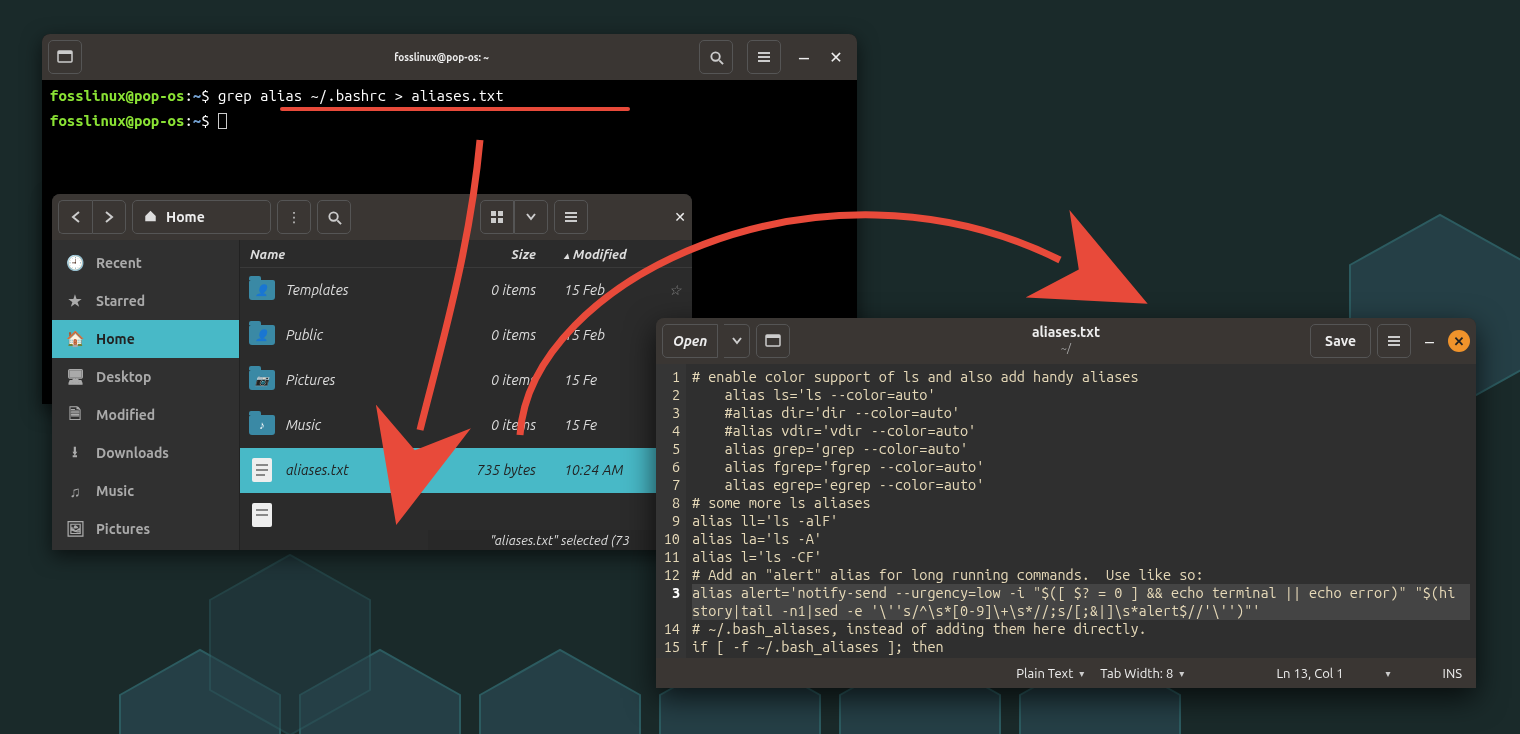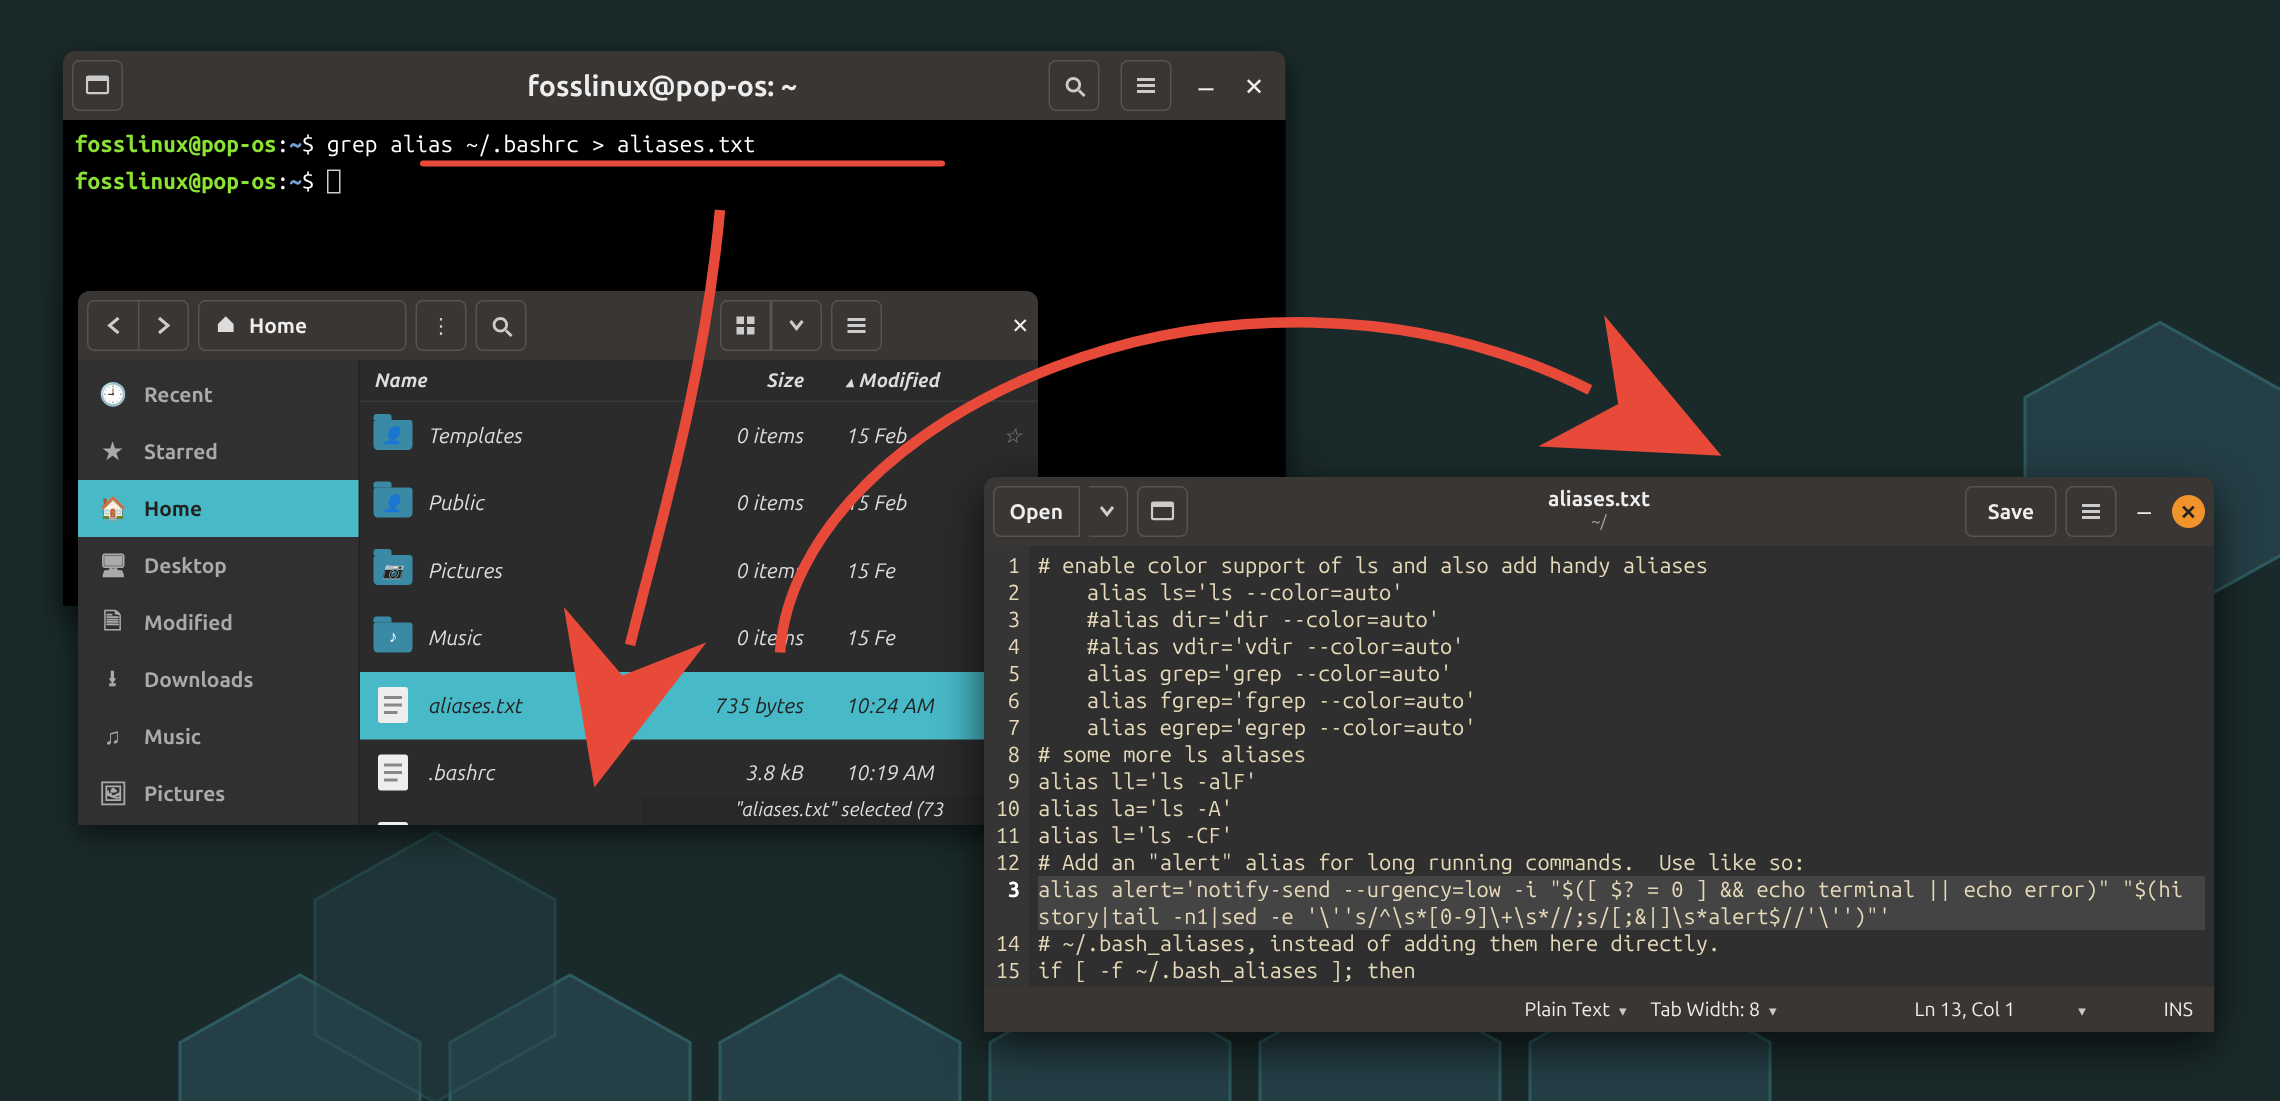--- a/index.html
+++ b/index.html
@@ -39,21 +39,21 @@
     width: 34px; height: 34px;
     border: 1px solid #555;
     border-radius: 5px;
     background: #3a3633;
     display: flex; align-items: center; justify-content: center;
     margin: 0 6px;
     color: #ccc;
   }
   .term-title {
     position: absolute; left: 0; right: 16px; text-align: center;
-    font-weight: 700; color: #eee; font-size: 19px;
+    font-weight: 700; color: #eee; font-size: 10px;
     pointer-events: none;
   }
   .term-right-group { margin-left: auto; display: flex; align-items: center; gap: 2px; padding-right: 6px;}
   .term-body {
     flex: 1; background: #000; padding: 6px 8px;
     font-family: "Ubuntu Mono", "DejaVu Sans Mono", monospace;
     font-size: 15px; line-height: 1.35;
     white-space: pre;
   }
   .term-body .user { color: #8ae234; font-weight: 700; }
@@ -190,21 +190,21 @@
     overflow: hidden;
   }
   .editor-header {
     height: 46px; background: #3a3633;
     display: flex; align-items: center; padding: 0 6px; gap: 6px;
     position: relative;
   }
   .open-btn {
     height: 34px; padding: 0 10px;
     border: 1px solid #555; border-radius: 5px 0 0 5px;
-    display: flex; align-items: center; gap: 6px; color: #eee; font-weight:600;
+    display: flex; align-items: center; gap: 6px; color: #eee; font-weight:600;font-style:italic;
   }
   .open-btn + .drop {
     height: 34px; width: 26px;
     border: 1px solid #555; border-left: none;
     border-radius: 0 5px 5px 0;
     display:flex;align-items:center;justify-content:center;color:#ccc;
   }
   .editor-title {
     position:absolute; left:0; right:0; top:6px; text-align:center;
     color:#eee; font-weight:700; font-size:14px; pointer-events:none;
@@ -450,29 +450,20 @@
             <div class="ficon">
               <div class="file-icon"><span class="lines"></span><span class="line3"></span></div>
             </div>
     <div class="fname">aliases.txt</div>
     <div class="fsize">735 bytes</div>
     <div class="fmod">10:24 AM</div>
     <div class="fstar"></div>
           </div>
           <div class="frow">
             <div class="ficon">
-              <div class="file-icon"><span class="lines"></span><span class="line3"></span></div>
-            </div>
-    <div class="fname">.bashrc</div>
-    <div class="fsize">3.8 kB</div>
-    <div class="fmod">10:19 AM</div>
-    <div class="fstar"></div>
-          </div>
-          <div class="frow">
-            <div class="ficon">
               <div class="file-icon"><span class="lines"></span></div>
             </div>
 
     <div class="fsize"></div>
     <div class="fmod"></div>
     <div class="fstar"></div>
           </div>
         </div>
       <div class="status-line">"aliases.txt" selected (73</div>
     </div>

